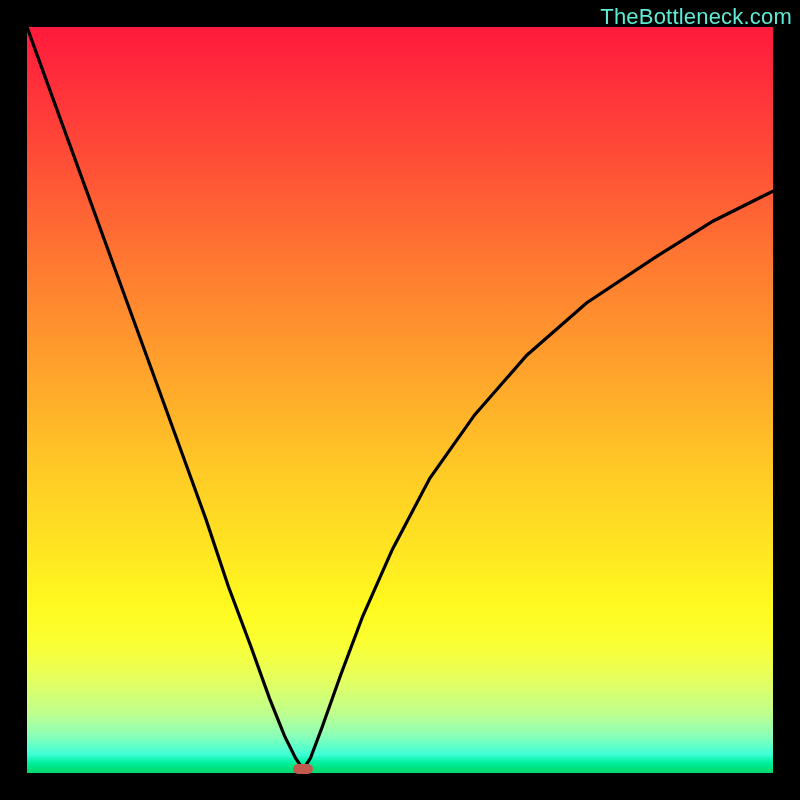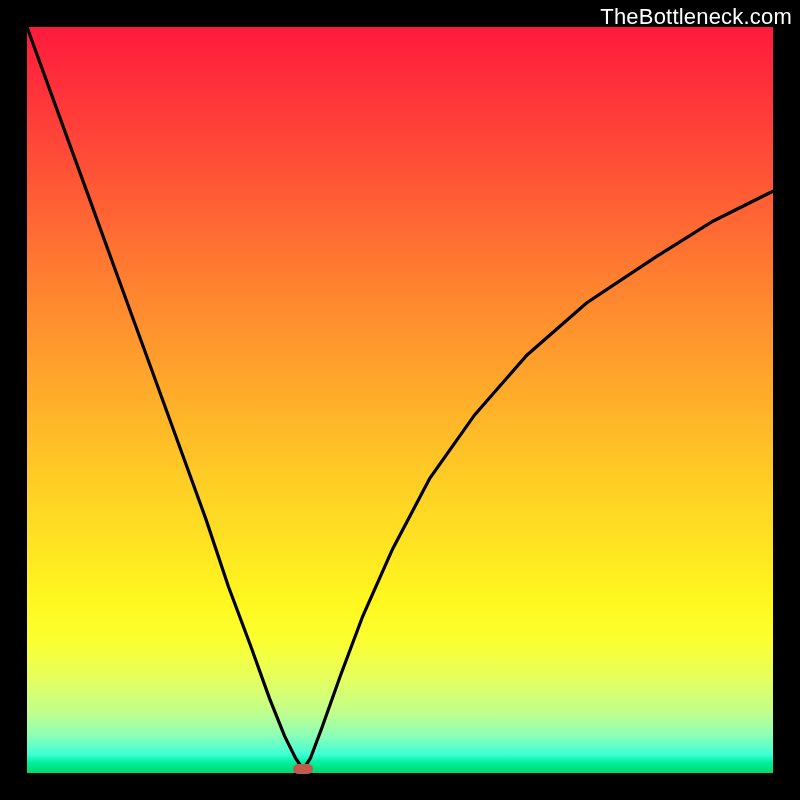--- a/index.html
+++ b/index.html
@@ -34,21 +34,21 @@
       #3effd6 97.5%,
       #00f0a0 98.6%,
       #00e585 99.2%,
       #00d96a 100%
     );
   }
   .watermark {
     position: absolute;
     top: 4px;
     right: 8px;
-    color: #ffffff;
+    color: #5eead4;
     font-size: 22px;
     font-weight: 500;
     letter-spacing: 0.2px;
   }
   .marker {
     position: absolute;
     width: 20px;
     height: 10px;
     background: #c05a4d;
     border-radius: 5px;

